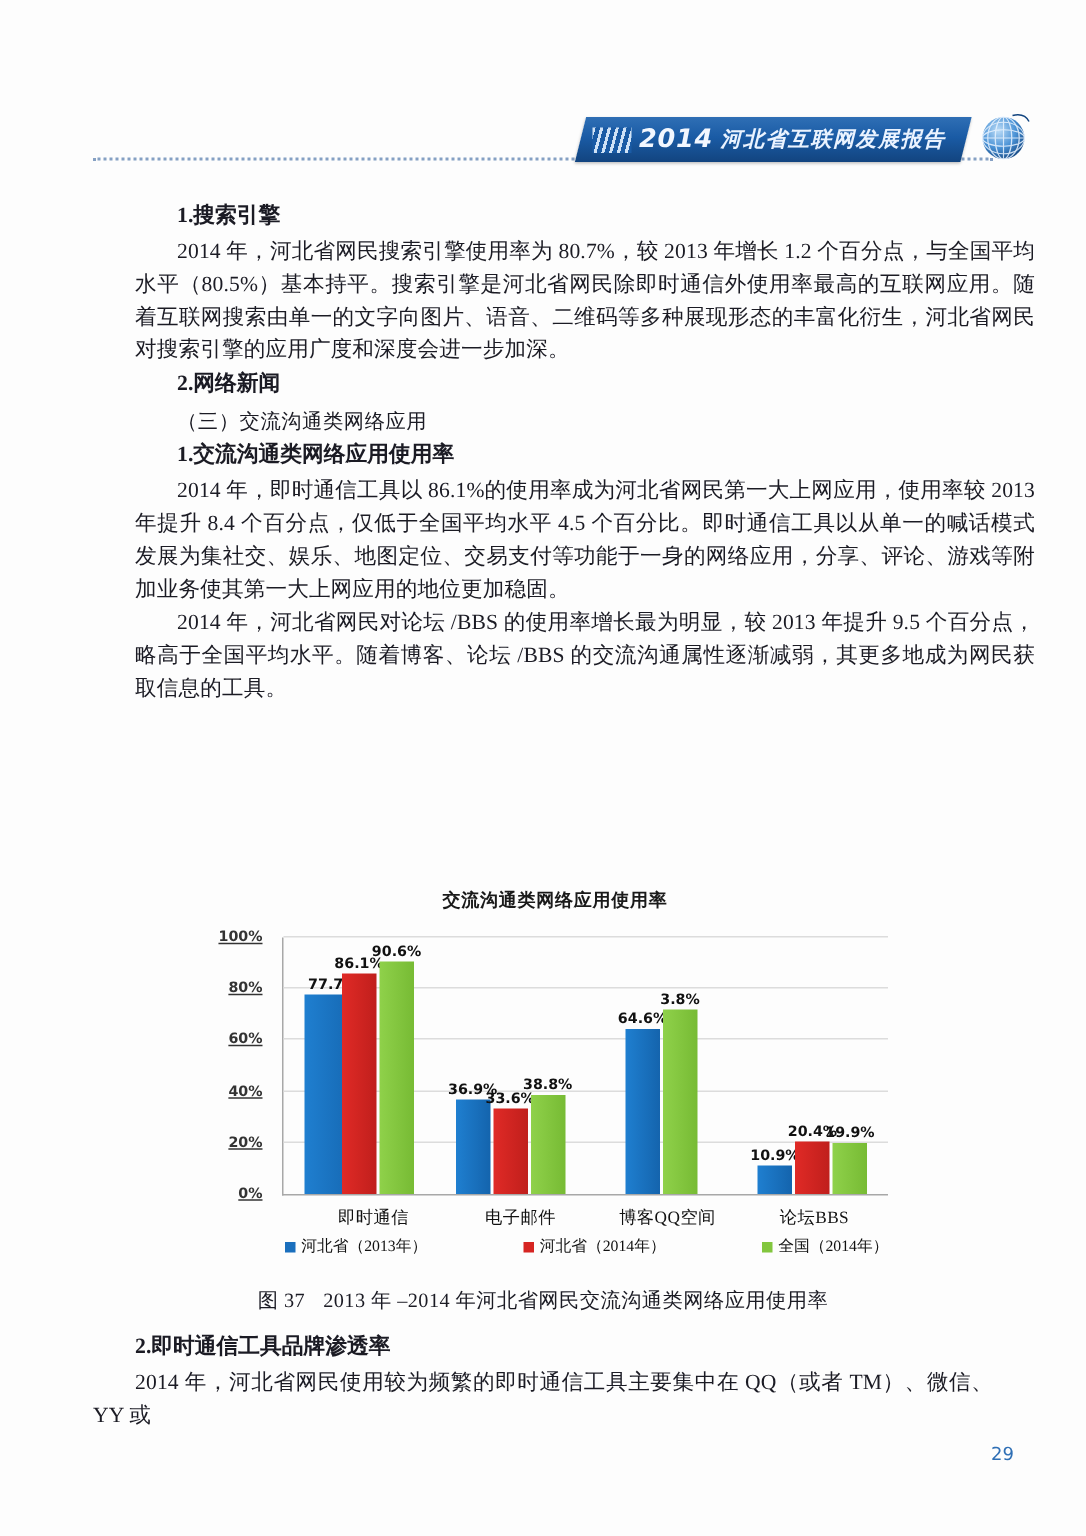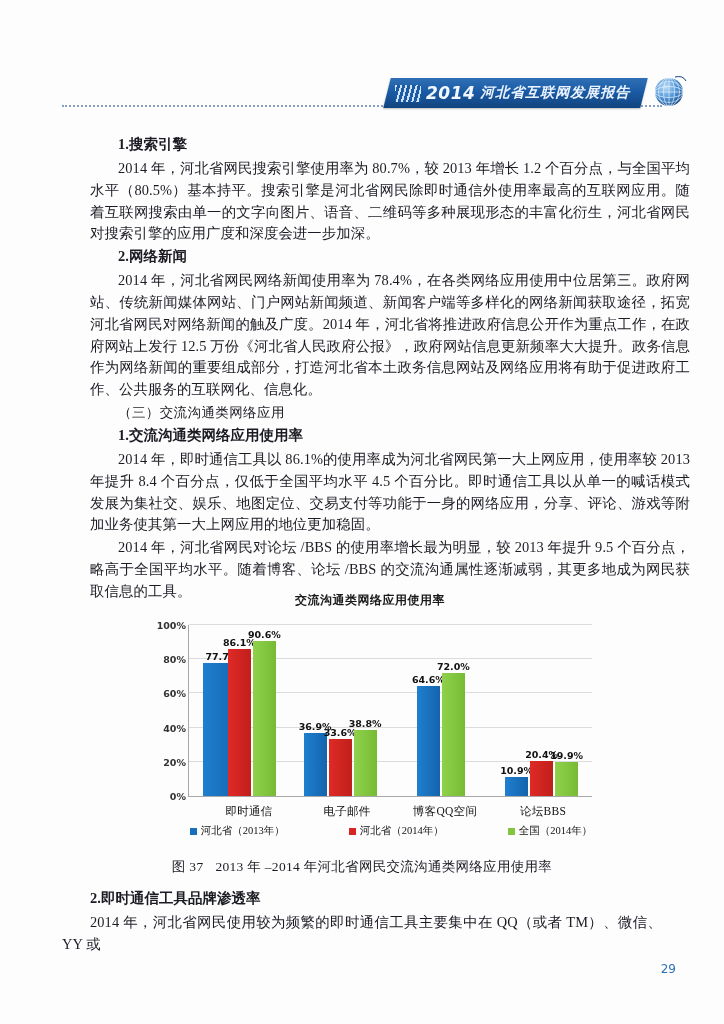--- a/index.html
+++ b/index.html
@@ -147,26 +147,27 @@
   .gridline {
     position: absolute;
     left: 0;
     right: 0;
     border-top: 1px solid #dcdcdc;
   }
   .ytick {
     position: absolute;
     right: 100%;
     transform: translateY(-50%);
-    margin-right: 3px;
+    margin-right: 14px;
     font-family: "DejaVu Sans", sans-serif;
     font-size: 9.5px;
     font-weight: bold;
     color: #333;
     white-space: nowrap;
+    text-decoration: underline;
   }
   .groups {
     position: absolute;
     left: 0; right: 0; top: 0; bottom: 0;
     display: flex;
     align-items: flex-end;
   }
   .group {
     flex: 1;
     display: flex;
@@ -295,21 +296,20 @@
       </g>
       <path d="M27 7 Q35 5 38 11" stroke="#12447f" stroke-width="1" fill="none"></path>
     </svg>
   </div>
 
   <div class="content">
     <p class="h-num">1.搜索引擎</p>
     <p class="body">2014 年，河北省网民搜索引擎使用率为 80.7%，较 2013 年增长 1.2 个百分点，与全国平均水平（80.5%）基本持平。搜索引擎是河北省网民除即时通信外使用率最高的互联网应用。随着互联网搜索由单一的文字向图片、语音、二维码等多种展现形态的丰富化衍生，河北省网民对搜索引擎的应用广度和深度会进一步加深。</p>
 
     <p class="h-num">2.网络新闻</p>
-    <p class="body">2014 年，河北省网民网络新闻使用率为 78.4%，在各类网络应用使用中位居第三。政府网站、传统新闻媒体网站、门户网站新闻频道、新闻客户端等多样化的网络新闻获取途径，拓宽河北省网民对网络新闻的触及广度。2014 年，河北省将推进政府信息公开作为重点工作，在政府网站上发行 12.5 万份《河北省人民政府公报》，政府网站信息更新频率大大提升。政务信息作为网络新闻的重要组成部分，打造河北省本土政务信息网站及网络应用将有助于促进政府工作、公共服务的互联网化、信息化。</p>
 
     <p class="h-sub">（三）交流沟通类网络应用</p>
     <p class="h-num">1.交流沟通类网络应用使用率</p>
     <p class="body">2014 年，即时通信工具以 86.1%的使用率成为河北省网民第一大上网应用，使用率较 2013 年提升 8.4 个百分点，仅低于全国平均水平 4.5 个百分比。即时通信工具以从单一的喊话模式发展为集社交、娱乐、地图定位、交易支付等功能于一身的网络应用，分享、评论、游戏等附加业务使其第一大上网应用的地位更加稳固。</p>
     <p class="body">2014 年，河北省网民对论坛 /BBS 的使用率增长最为明显，较 2013 年提升 9.5 个百分点，略高于全国平均水平。随着博客、论坛 /BBS 的交流沟通属性逐渐减弱，其更多地成为网民获取信息的工具。</p>
   </div>
 
   <div class="figure">
     <div class="chart-title">交流沟通类网络应用使用率</div>
     <div class="chart-area">
@@ -370,21 +370,21 @@
               </div>
             </div>
             <div class="group">
               <div class="bar-wrap">
                 <div class="bar s0" style="height: 64.6%;">
                   <span class="bar-label">64.6%</span>
                 </div>
               </div>
               <div class="bar-wrap">
                 <div class="bar s2" style="height: 72%;">
-                  <span class="bar-label">72.0%</span>
+                  <span class="bar-label">3.8%</span>
                 </div>
               </div>
             </div>
             <div class="group">
               <div class="bar-wrap">
                 <div class="bar s0" style="height: 10.9%; text-align: right;">
                   <span class="bar-label">10.9%</span>
                 </div>
               </div>
               <div class="bar-wrap">

